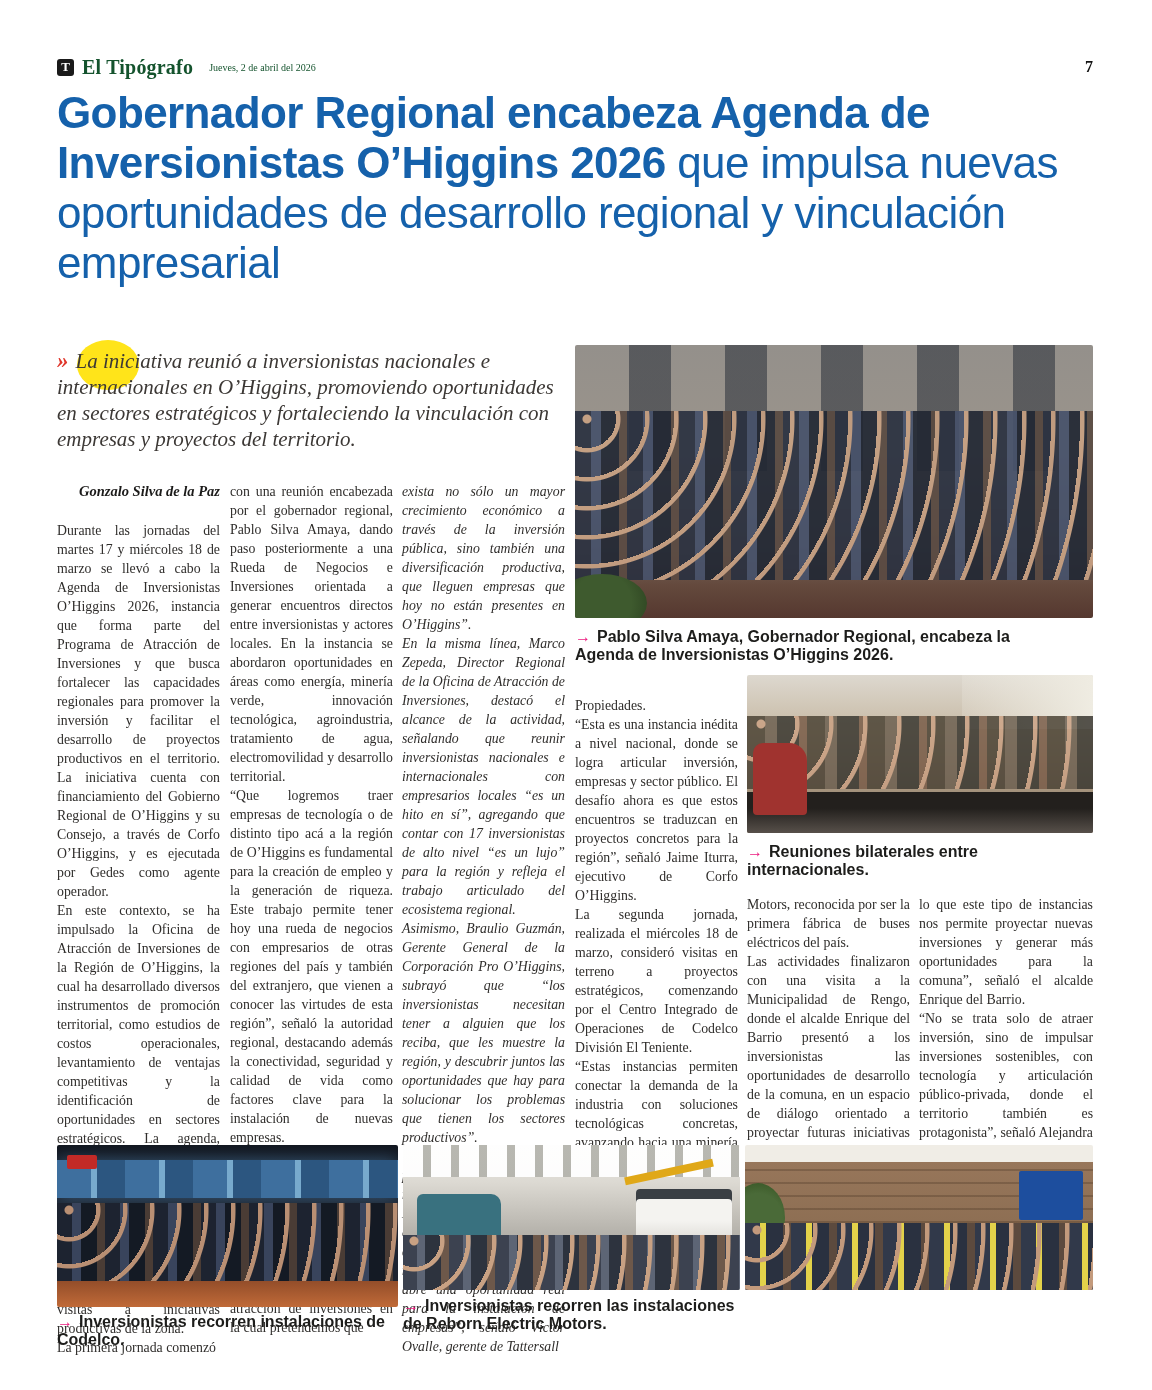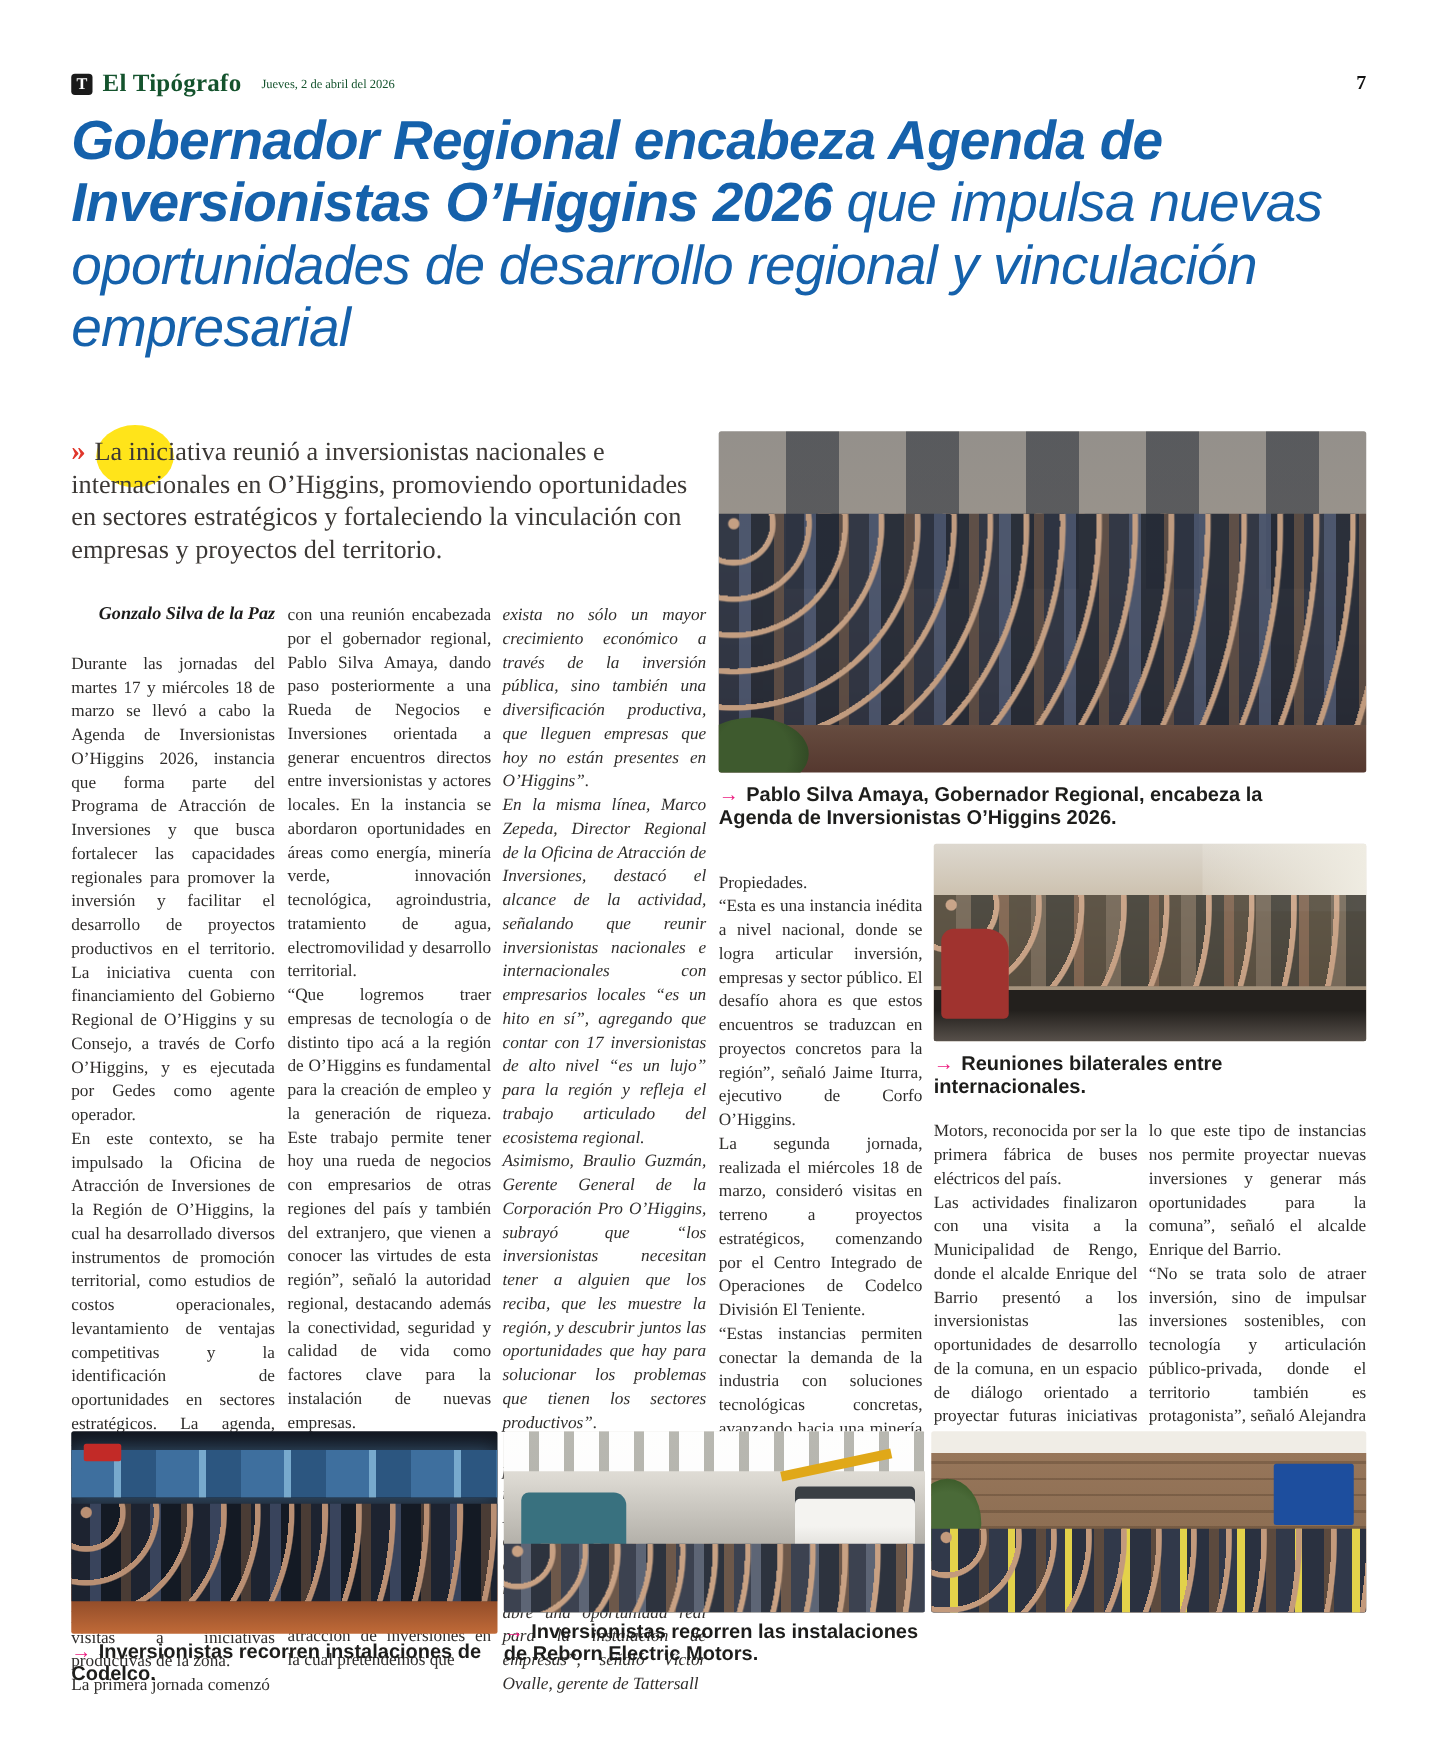--- a/index.html
+++ b/index.html
@@ -20,21 +20,21 @@
             font-family:"Liberation Sans",sans-serif;font-size:44px;line-height:50px;
             color:#1561ab;letter-spacing:-0.6px;}
   .headline .hl-bold{font-weight:bold;}
   .headline .hl-reg{font-weight:normal;}
 
   
   .lede{position:absolute;left:57px;top:348px;width:515px;font-size:21px;line-height:26px;
         color:#3c3835;}
   .lede .hl-circle{position:absolute;left:20px;top:-8px;width:62px;height:50px;border-radius:50%;
         background:#ffe41a;z-index:0;}
-  .lede .lede-text{position:relative;z-index:1;}
+  .lede .lede-text{position:relative;z-index:1;font-style:italic;}
   .lede .marker{color:#e0362b;font-weight:bold;font-size:23px;margin-right:7px;}
 
   
   .col{position:absolute;width:163px;font-size:13.8px;line-height:19px;color:#2f2d2b;
        text-align:justify;white-space:pre-line;hyphens:auto;-webkit-hyphens:auto;}
   .byline{font-weight:bold;font-style:italic;font-size:14.5px;color:#1c1b1a;white-space:normal;
           text-align:right;margin-bottom:1px;}
   #col1{left:57px;top:463px;}
   #col2{left:230px;top:463px;}
   #col3{left:402px;top:463px;font-style:italic;}
@@ -123,21 +123,21 @@
 
 <div id="page">
 
   <div class="masthead">
     <div class="logo-box">T</div>
     <div class="paper-name">El Tipógrafo</div>
     <div class="paper-date">Jueves, 2 de abril del 2026</div>
     <div class="page-number">7</div>
   </div>
 
-  <h1 class="headline" style="margin:0;font-style:italic;">
+  <h1 class="headline" style="margin:0;">
     <span class="hl-bold">Gobernador Regional encabeza Agenda de Inversionistas O’Higgins 2026</span><span class="hl-reg"> que impulsa nuevas oportunidades de desarrollo regional y vinculación empresarial</span>
   </h1>
 
   <div class="lede">
     <span class="hl-circle"></span>
     <span class="lede-text">
       <span class="marker">»</span><span>La iniciativa reunió a inversionistas nacionales e internacionales en O’Higgins, promoviendo oportunidades en sectores estratégicos y fortaleciendo la vinculación con empresas y proyectos del territorio.</span>
     </span>
   </div>
 

